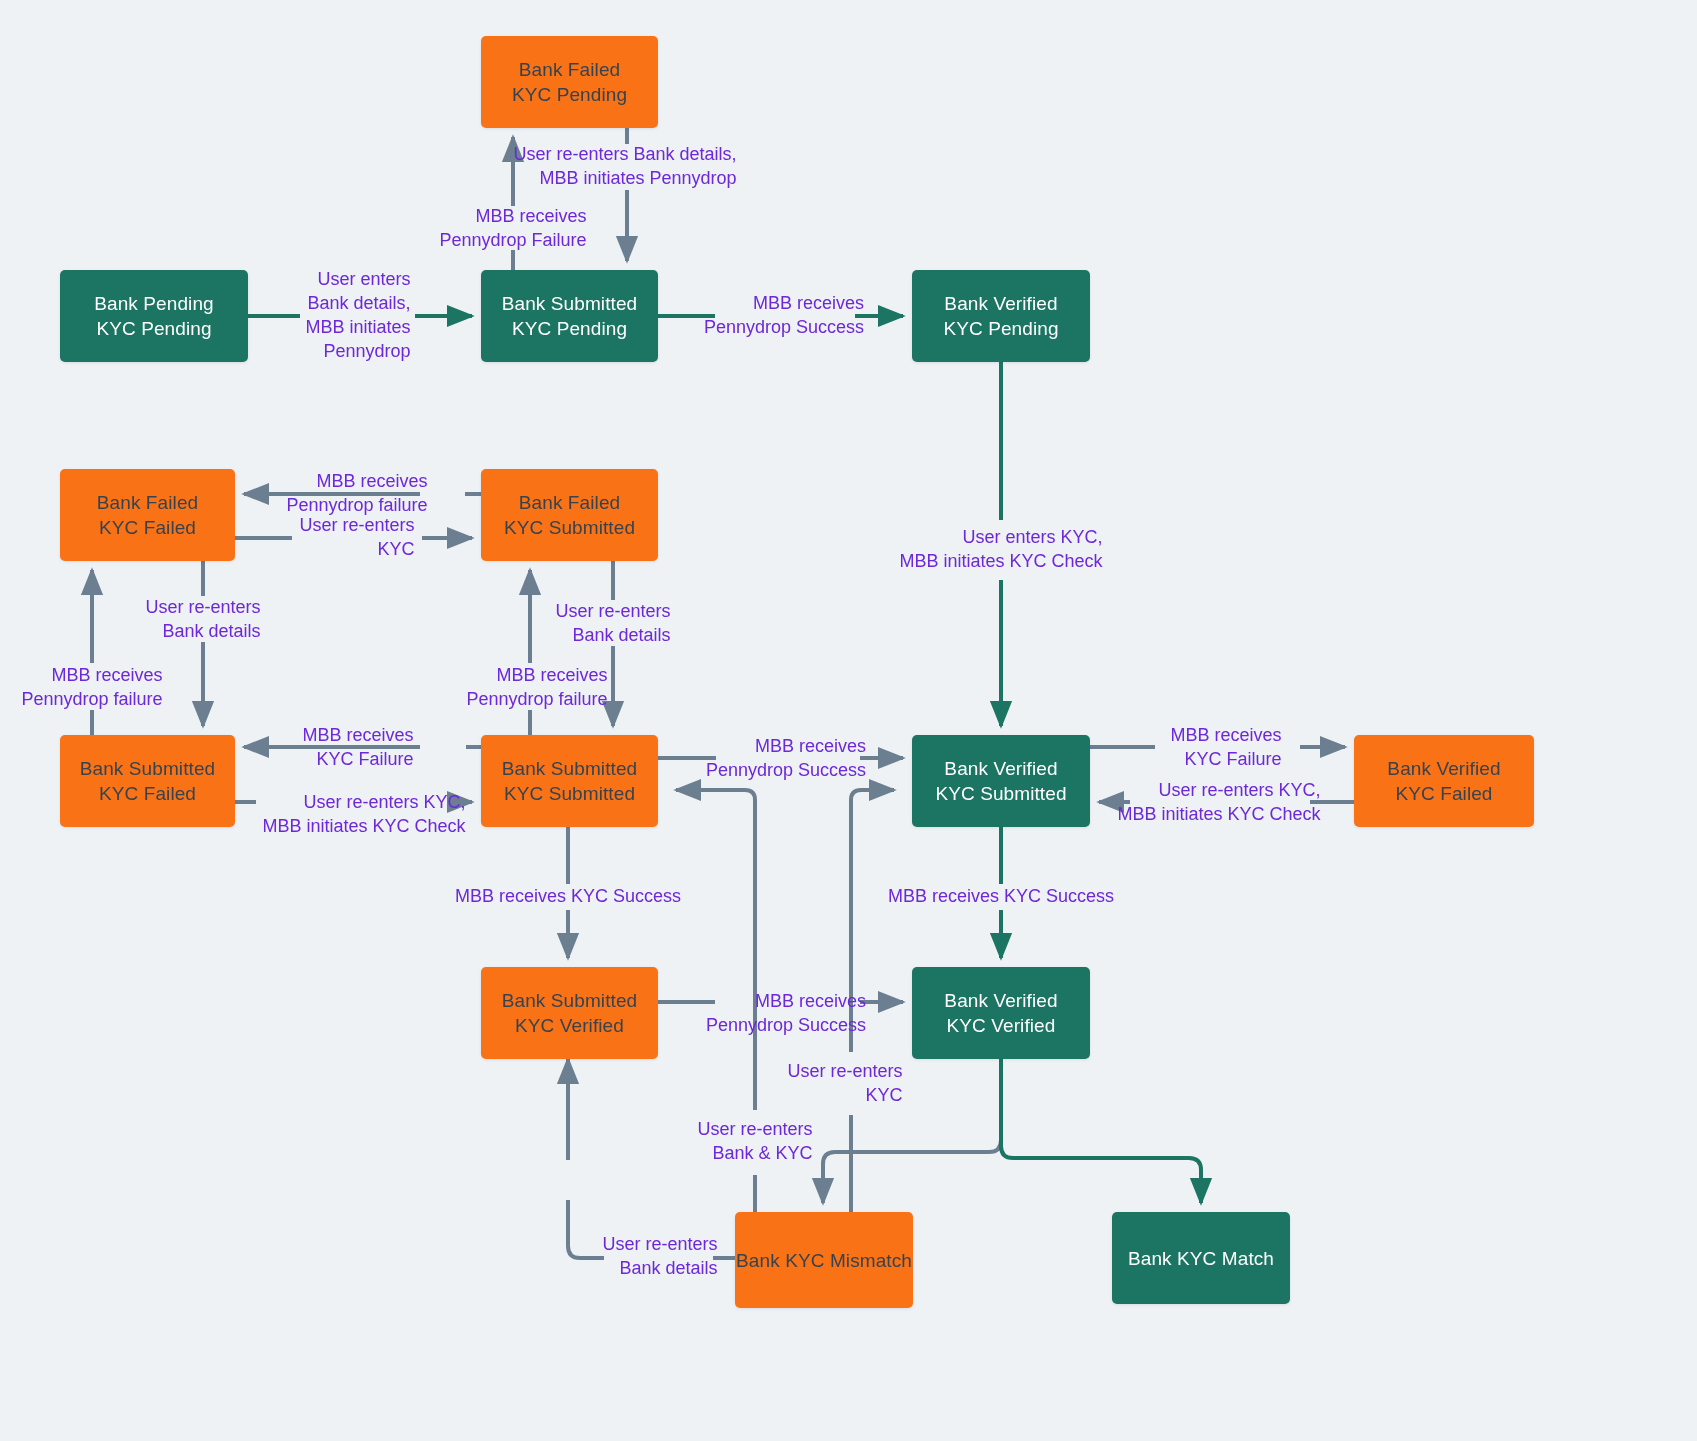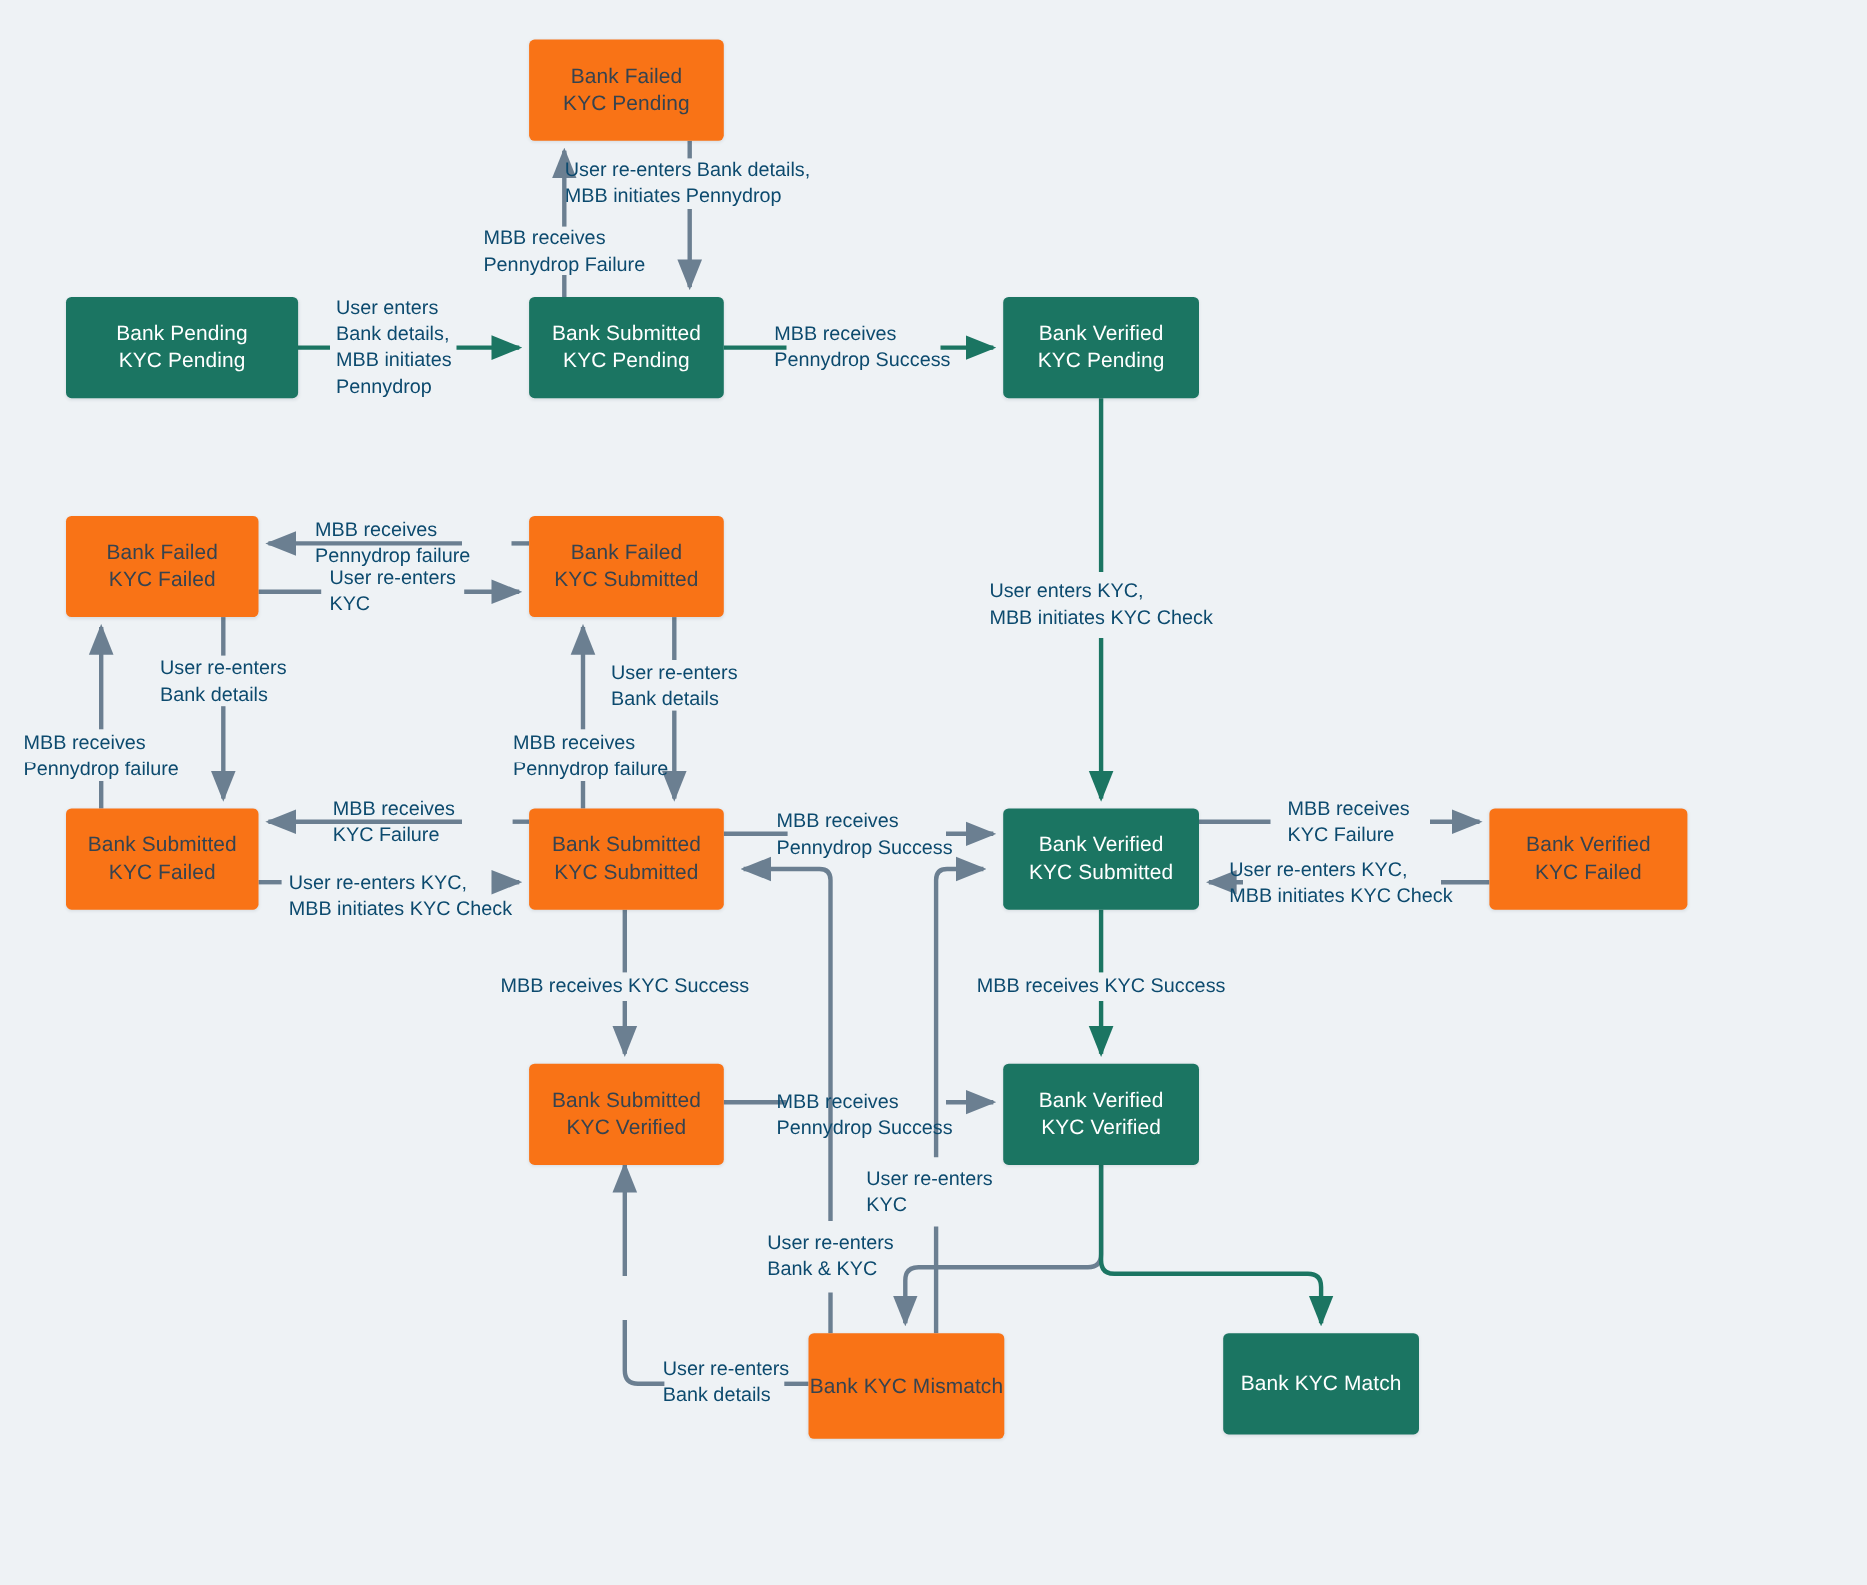--- a/index.html
+++ b/index.html
@@ -23,24 +23,24 @@
     letter-spacing:.1px;
     box-shadow:0 1px 3px rgba(20,40,60,.10);
     text-align:center;
     padding:4px 8px;
   }
   .node.green{background:#1b7562;color:#ffffff;}
   .node.white{background:#f97316;color:#36434f;}
   .node .ln{display:block;white-space:nowrap;}
   .elabel{
     position:absolute;
-    color:#0c4a6e;
+    color:#6d28d9;
     font-size:18px;
     line-height:24px;
-    text-align:left;
+    text-align:right;
     white-space:nowrap;
     transform:translate(-50%,-50%);
     pointer-events:none;
   }
   .elabel .ln{display:block;}
 </style>
 </head>
 <body>
 
 <div id="canvas">
@@ -171,21 +171,21 @@
 
       <g stroke="#6b7f91">
         <path d="M735,1258 L713,1258"></path>
         <path d="M604,1258 L580,1258 Q568,1258 568,1246 L568,1200"></path>
         <path d="M568,1160 L568,1059" marker-end="url(#arrG)"></path>
       </g>
 
     </g>
   </svg>
 
-  <div class="node green" style="left:60px;top:270px;width:211px;height:92px;">
+  <div class="node green" style="left:60px;top:270px;width:188px;height:92px;">
     <span class="ln">Bank Pending</span>
     <span class="ln">KYC Pending</span>
   </div>
 
   <div class="node white" style="left:481px;top:36px;width:177px;height:92px;">
     <span class="ln">Bank Failed</span>
     <span class="ln">KYC Pending</span>
   </div>
 
   <div class="node green" style="left:481px;top:270px;width:177px;height:92px;">

